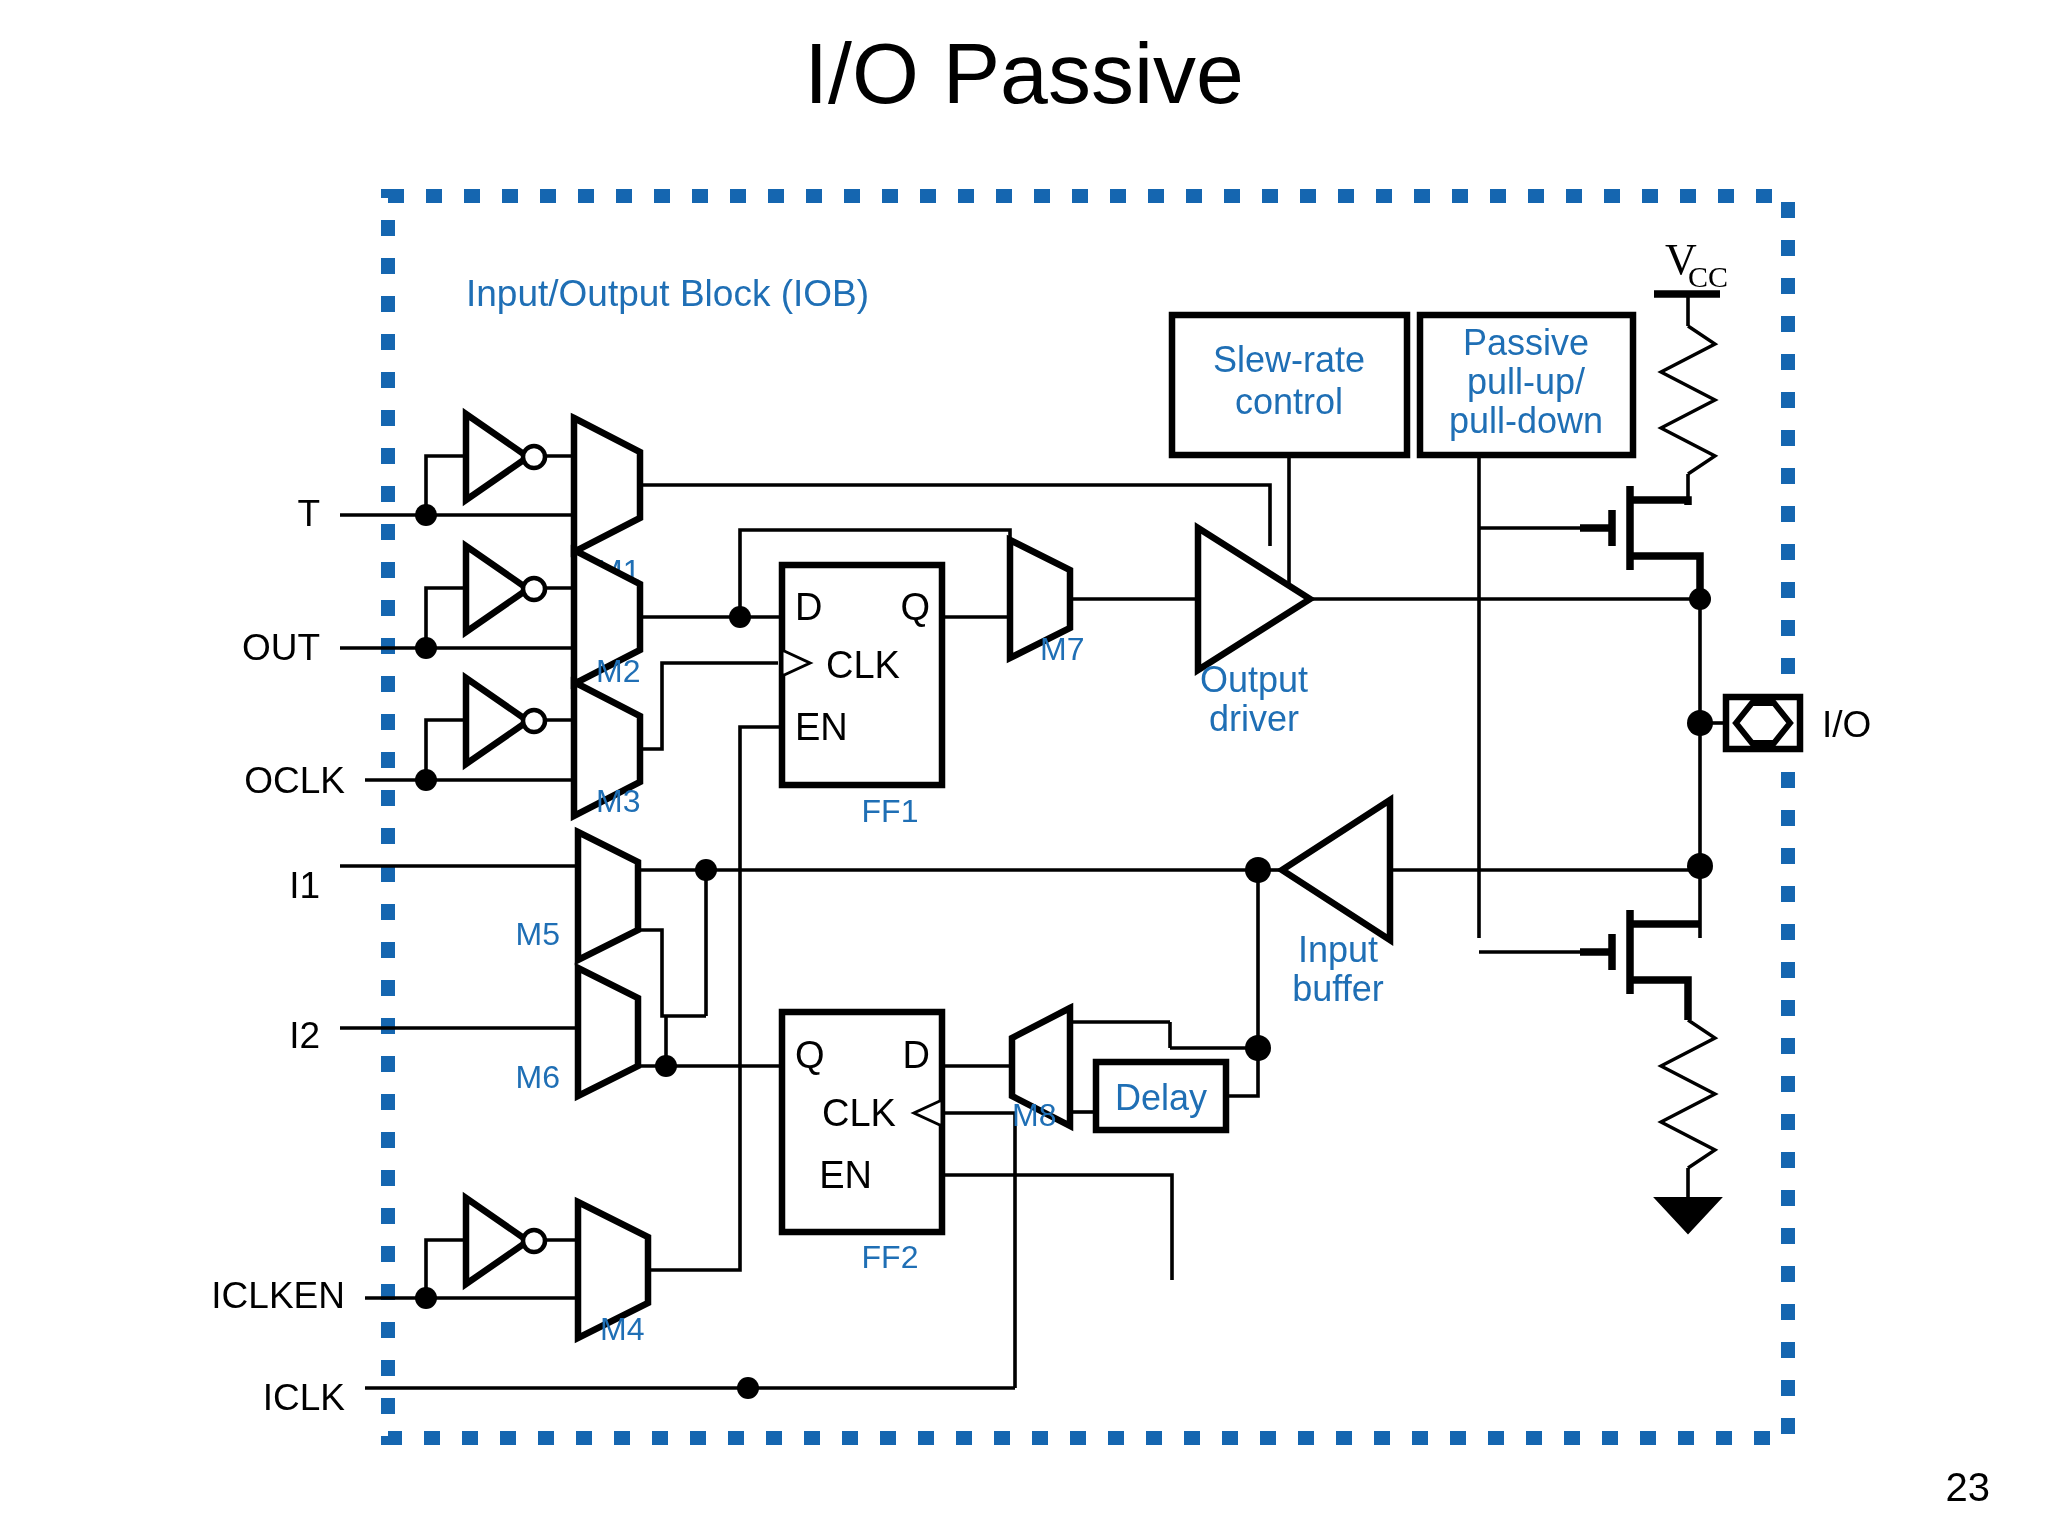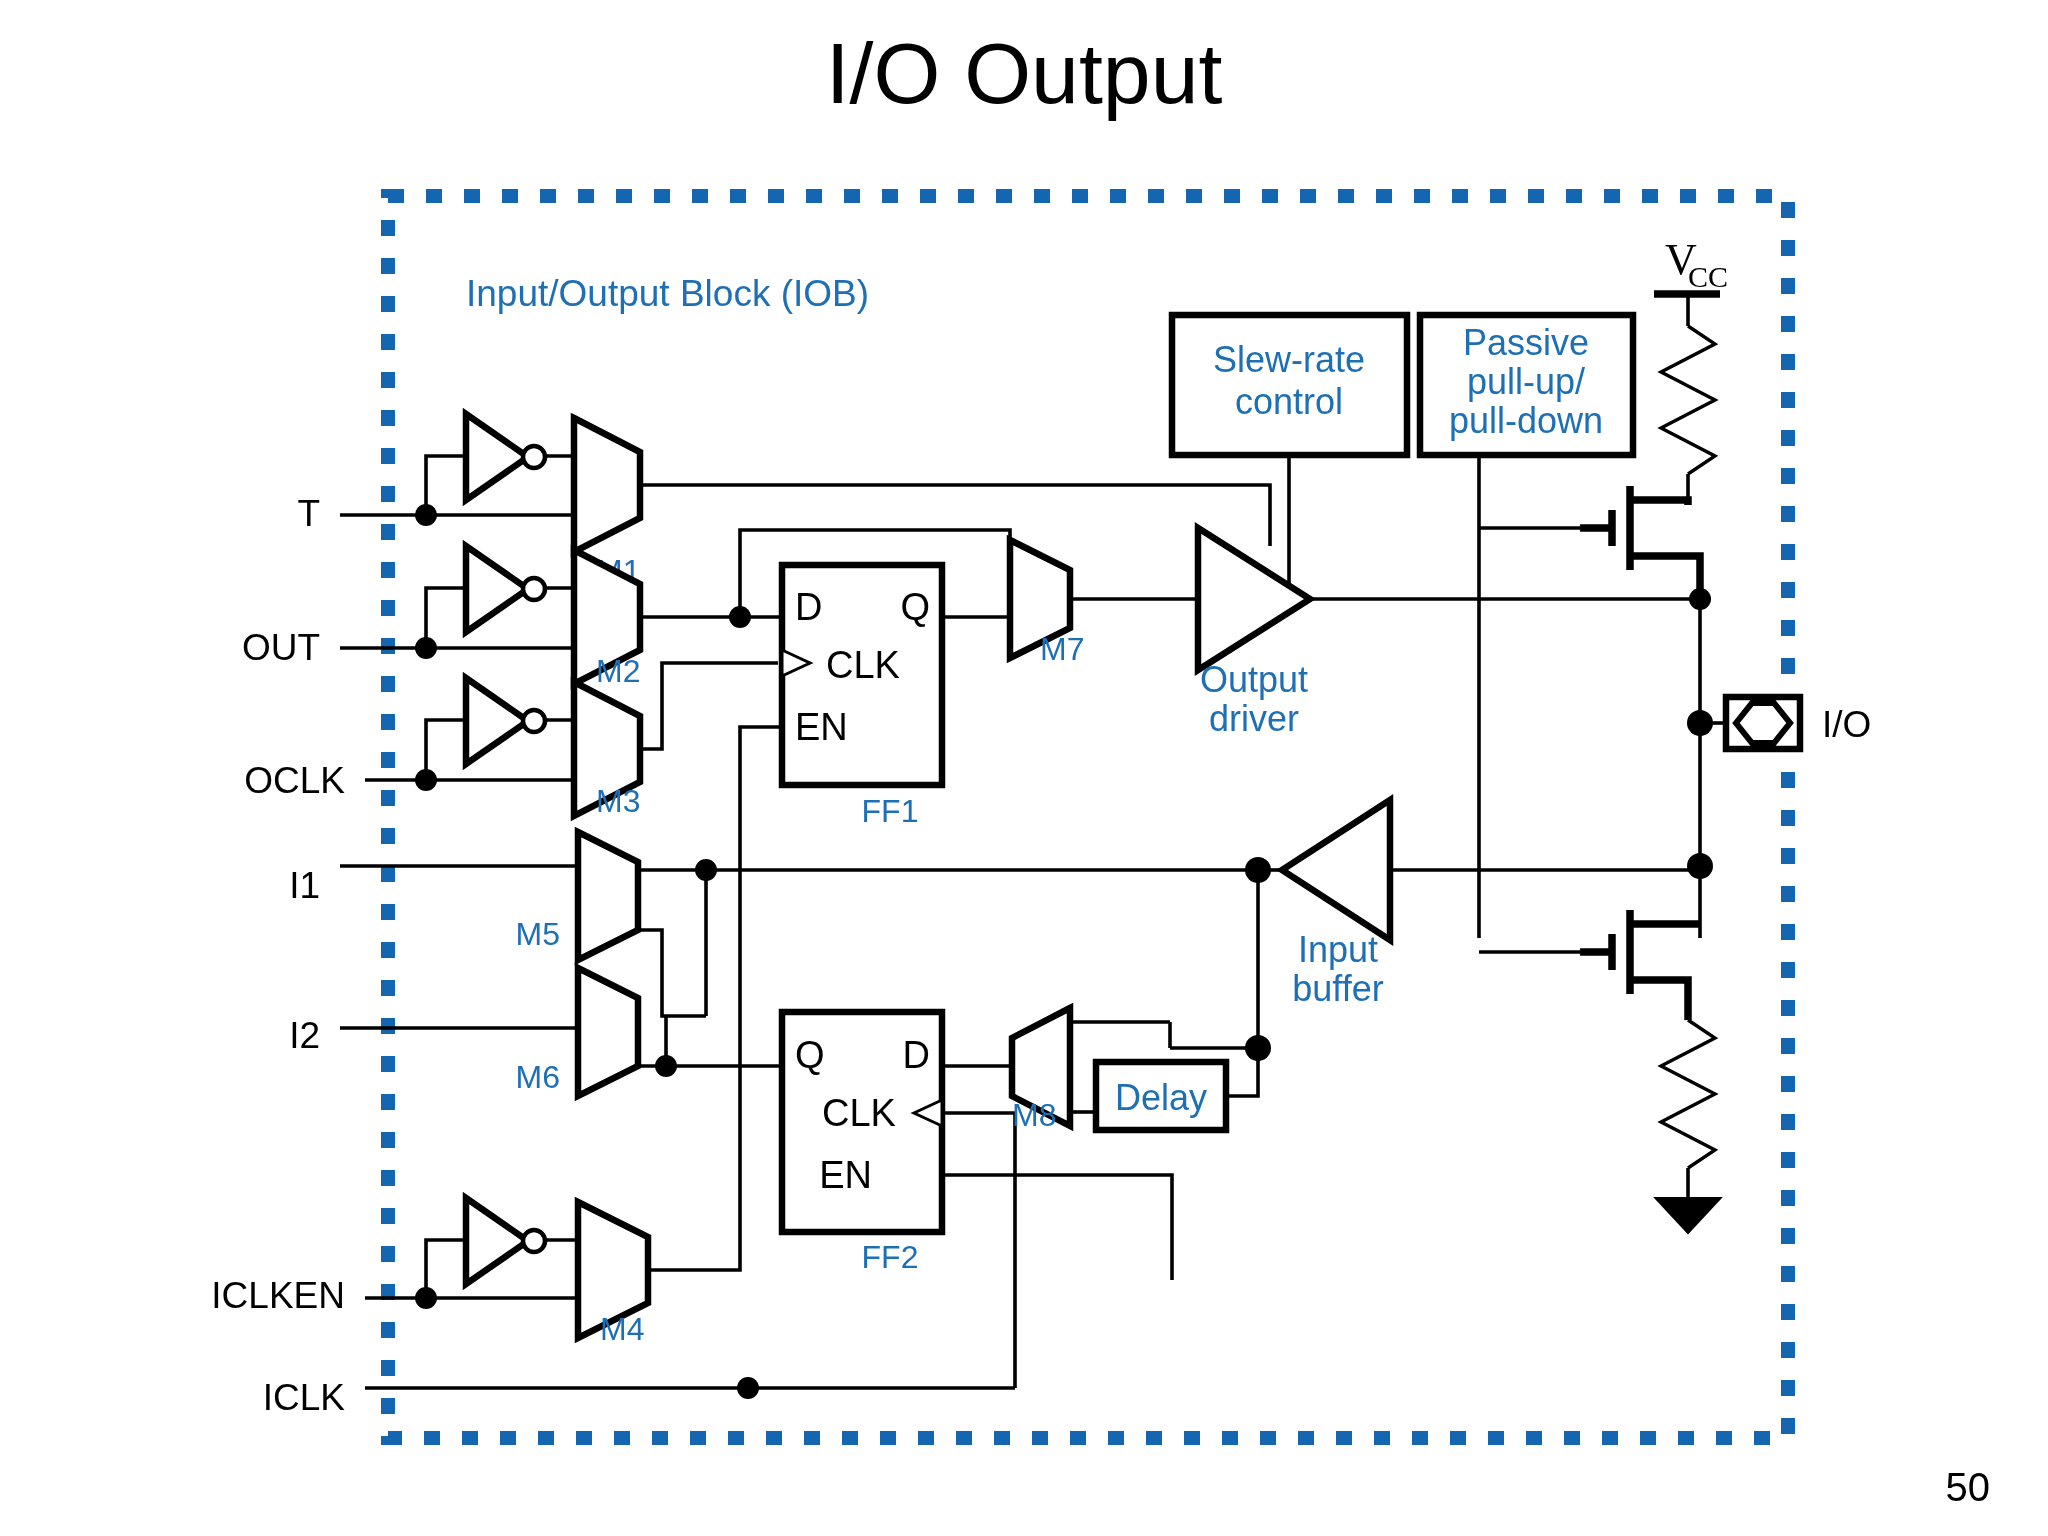--- a/index.html
+++ b/index.html
@@ -126,21 +126,21 @@
     font-family: "Liberation Serif", serif;
     font-size: 30px;
     fill: #000000;
   }
 </style>
 </head>
 <body>
 
 <div id="slide">
 
-  <div id="slide-title">I/O Output</div>
+  <div id="slide-title">I/O Passive</div>
 
   <div id="diagram-wrap">
     <svg id="iob-svg" viewBox="0 0 2048 1536" xmlns="http://www.w3.org/2000/svg">
 
       <g>
         <rect x="388" y="196" width="1400" height="1242" fill="none" stroke="#1566b0" stroke-width="14" stroke-dasharray="16 22" stroke-linecap="butt"></rect>
       </g>
 
       <text class="lbl-blue-title" x="466" y="306">Input/Output Block (IOB)</text>
 
@@ -390,15 +390,15 @@
       <path class="wire" d="M 1226 1096 L 1258 1096 L 1258 1048"></path>
 
       <g>
         <polygon class="shape-outline" points="578,1202 648,1237 648,1303 578,1338"></polygon>
       </g>
       <text class="lbl-blue" x="600" y="1340">M4</text>
 
     </svg>
   </div>
 
-  <div id="page-number">50</div>
+  <div id="page-number">23</div>
 
 </div>
 
 </body></html>

